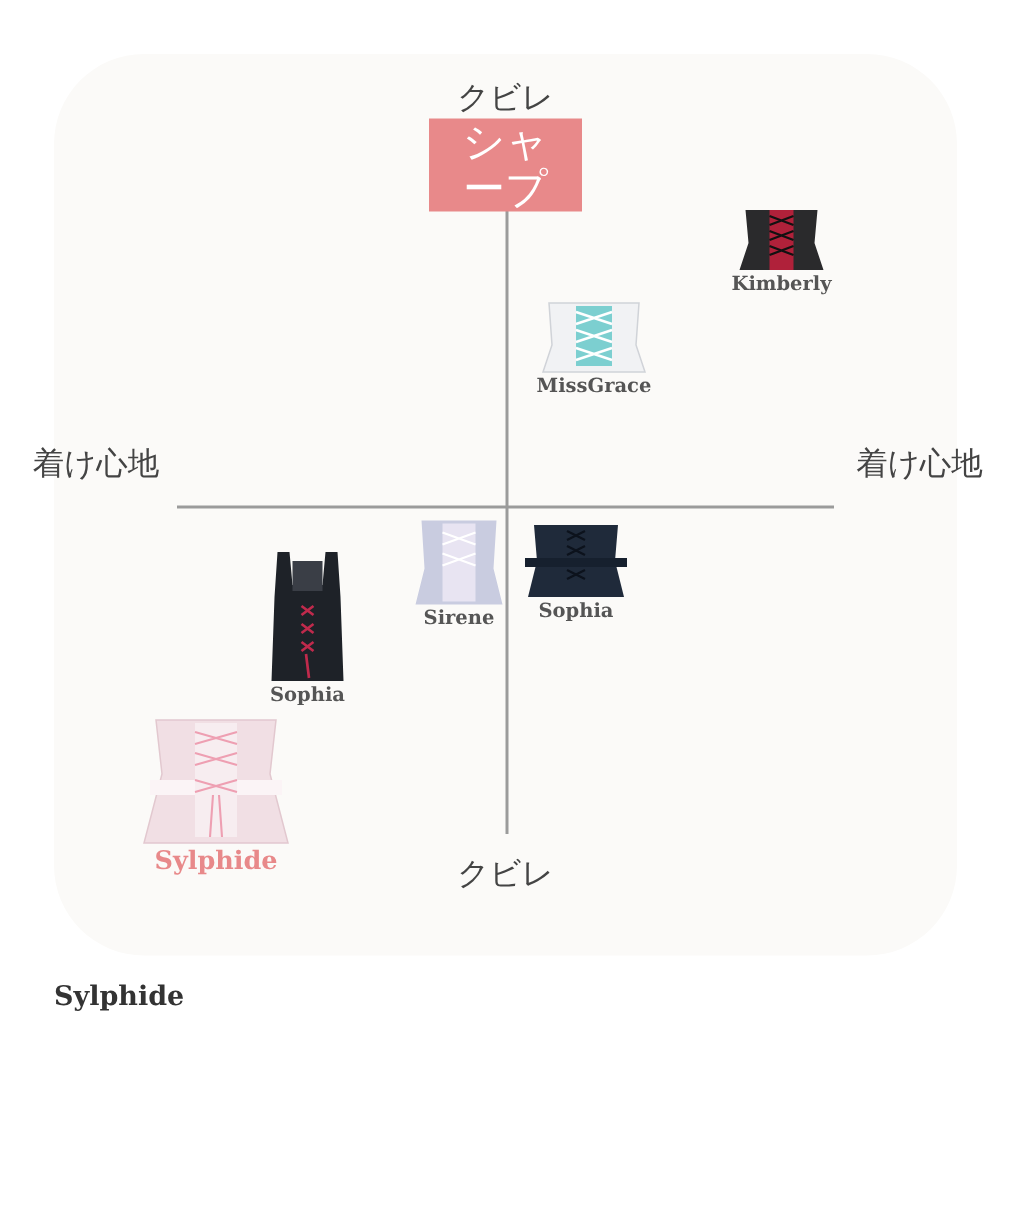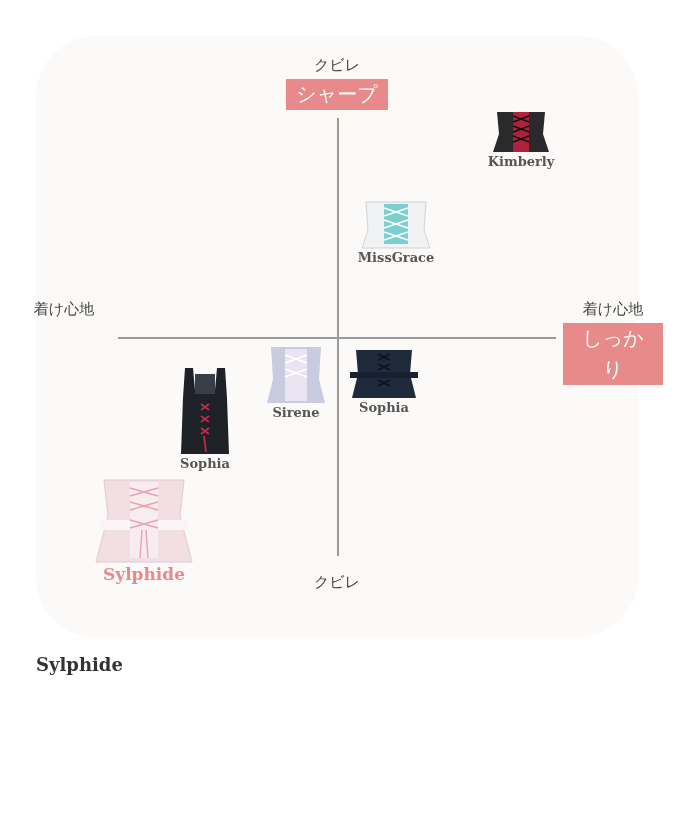--- a/index.html
+++ b/index.html
@@ -3,22 +3,22 @@
 <meta charset="utf-8">
 <style>
   html, body { margin: 0; padding: 0; background: #ffffff; }
   body { width: 674px; height: 814px; position: relative; overflow: hidden;
          font-family: "DejaVu Sans", sans-serif; color: #333; }
   .panel { position: absolute; left: 36px; top: 36px; width: 602px; height: 601px;
            background: #fbfaf8; border-radius: 60px; }
   .axis-v { position: absolute; left: 337px; top: 118px; width: 2px; height: 438px; background: #9b9b9b; }
   .axis-h { position: absolute; left: 118px; top: 337px; width: 438px; height: 2px; background: #9b9b9b; }
   .axis-label { position: absolute; text-align: center; }
-  .axis-label .cap { font-size: 15px; color: #444; line-height: 22px; }
-  .axis-label .box { display: inline-block; background: #e8898a; color: #fff; font-size: 20px;
+  .axis-label .cap { font-size: 21px; color: #444; line-height: 22px; }
+  .axis-label .box { display: inline-block; background: #e8898a; color: #fff; font-size: 28px;
                      line-height: 31px; padding: 0 10px; margin-top: 3px; }
   .lbl-top { left: 286px; top: 54px; width: 102px; }
   .lbl-top .box { width: 82px; }
   .lbl-bottom { left: 286px; top: 571px; width: 102px; }
   .lbl-bottom .box { width: 82px; }
   .lbl-left { left: 12px; top: 298px; width: 104px; }
   .lbl-left .box { width: 84px; }
   .lbl-right { left: 562px; top: 298px; width: 102px; }
   .lbl-right .box { width: 80px; }
 
@@ -44,24 +44,23 @@
   <div class="box">シャープ</div>
 </div>
 <div class="axis-label lbl-bottom">
   <div class="cap">クビレ</div>
 </div>
 <div class="axis-label lbl-left">
   <div class="cap">着け心地</div>
 </div>
 <div class="axis-label lbl-right">
   <div class="cap">着け心地</div>
-  <div class="box">しっかり</div>
 </div>
 
-<div class="item" style="left:478px; top:108px; width:86px;">
+<div class="item" style="left:478px; top:136px; width:86px;">
   <div class="corset" style="width:60px;height:46px;">
     <svg width="60" height="46" viewBox="0 0 60 46">
       <path d="M6 4 L54 4 L52 26 L58 44 L2 44 L8 26 Z" fill="#2a2a2c"></path>
       <rect x="22" y="4" width="16" height="40" fill="#b0213a"></rect>
       <path d="M22 8 L38 14 M38 8 L22 14 M22 18 L38 24 M38 18 L22 24 M22 28 L38 34 M38 28 L22 34" stroke="#111" stroke-width="1.5"></path>
     </svg>
   </div>
   <div class="name">Kimberly</div>
 </div>
 
@@ -69,21 +68,21 @@
   <div class="corset" style="width:76px;height:50px;">
     <svg width="76" height="50" viewBox="0 0 76 50">
       <path d="M8 2 L68 2 L66 30 L72 48 L4 48 L10 30 Z" fill="#f1f2f4" stroke="#d0d3d8"></path>
       <rect x="26" y="4" width="24" height="40" fill="#7ccfd0"></rect>
       <path d="M26 8 L50 16 M50 8 L26 16 M26 20 L50 28 M50 20 L26 28 M26 32 L50 40 M50 32 L26 40" stroke="#fff" stroke-width="1.6"></path>
     </svg>
   </div>
   <div class="name">MissGrace</div>
 </div>
 
-<div class="item" style="left:262px; top:345px; width:68px;">
+<div class="item" style="left:272px; top:345px; width:68px;">
   <div class="corset" style="width:62px;height:60px;">
     <svg width="62" height="60" viewBox="0 0 62 60">
       <path d="M6 2 L56 2 L54 34 L60 58 L2 58 L8 34 Z" fill="#c9cce0"></path>
       <rect x="20" y="4" width="22" height="52" fill="#e8e4f2"></rect>
       <path d="M20 10 L42 18 M42 10 L20 18 M20 24 L42 32 M42 24 L20 32" stroke="#fff" stroke-width="1.4"></path>
     </svg>
   </div>
   <div class="name">Sirene</div>
 </div>
 

